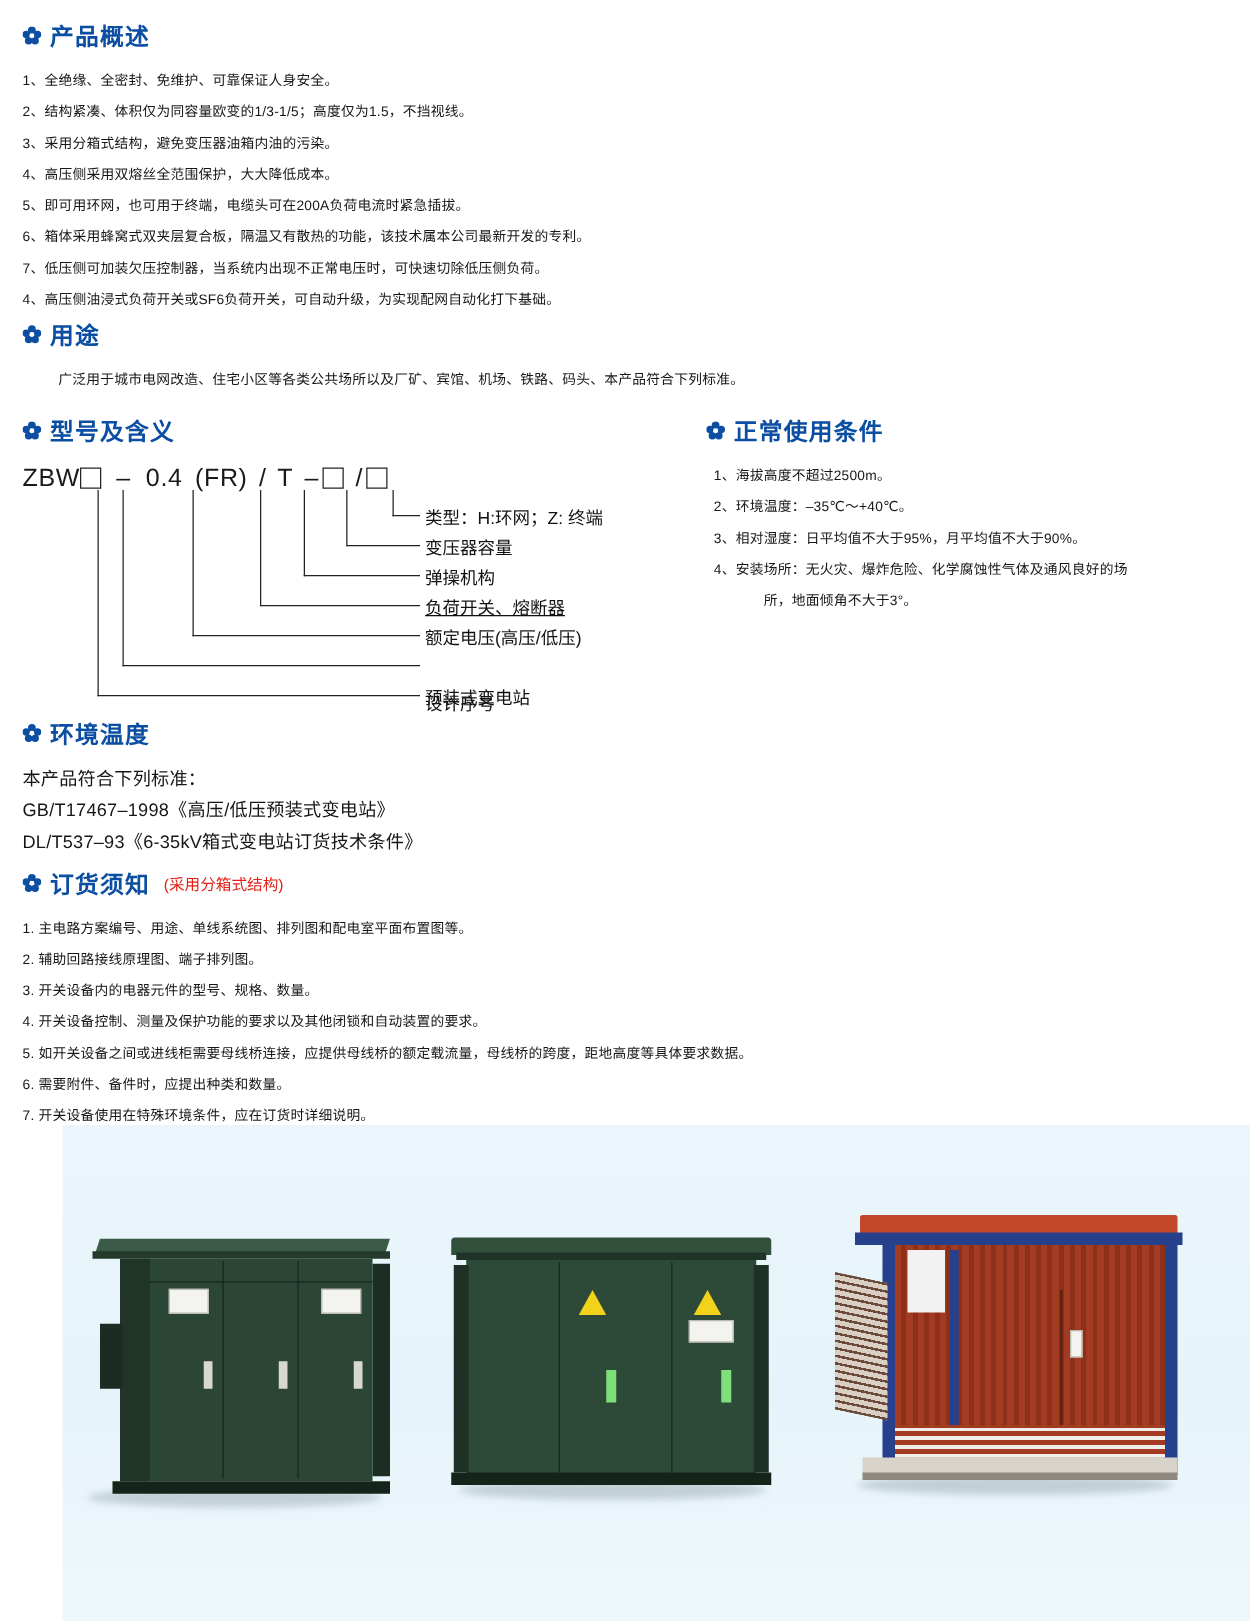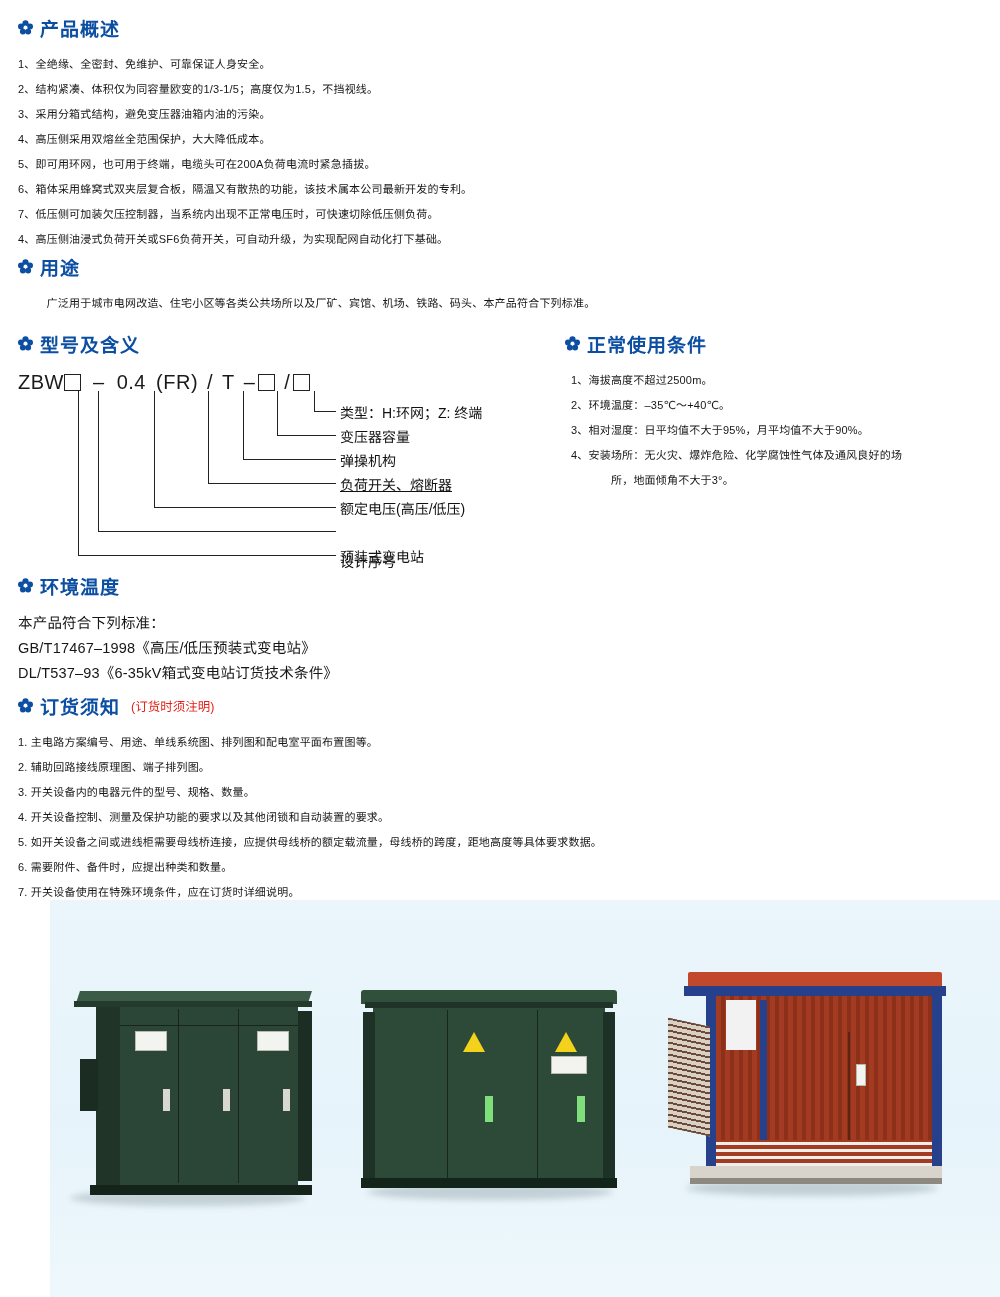--- a/index.html
+++ b/index.html
@@ -299,21 +299,21 @@
             <ellipse cx="7.5" cy="3.2" rx="3.1" ry="3.0"></ellipse>
             <ellipse cx="3.0" cy="6.6" rx="3.0" ry="3.0"></ellipse>
             <ellipse cx="12.0" cy="6.6" rx="3.0" ry="3.0"></ellipse>
             <ellipse cx="4.9" cy="11.6" rx="3.0" ry="3.0"></ellipse>
             <ellipse cx="10.1" cy="11.6" rx="3.0" ry="3.0"></ellipse>
           </g>
           <circle cx="7.5" cy="7.5" r="1.9" fill="#ffffff"></circle>
         </svg>
       </span>
       <span>订货须知</span>
-      <span class="sec-sub">(订货时须注明)</span>
+      <span class="sec-sub">(采用分箱式结构)</span>
     </div>
     <div class="list">
       <div class="body-line">1. 主电路方案编号、用途、单线系统图、排列图和配电室平面布置图等。</div>
       <div class="body-line">2. 辅助回路接线原理图、端子排列图。</div>
       <div class="body-line">3. 开关设备内的电器元件的型号、规格、数量。</div>
       <div class="body-line">4. 开关设备控制、测量及保护功能的要求以及其他闭锁和自动装置的要求。</div>
       <div class="body-line">5. 如开关设备之间或进线柜需要母线桥连接，应提供母线桥的额定载流量，母线桥的跨度，距地高度等具体要求数据。</div>
       <div class="body-line">6. 需要附件、备件时，应提出种类和数量。</div>
       <div class="body-line">7. 开关设备使用在特殊环境条件，应在订货时详细说明。</div>
     </div>

